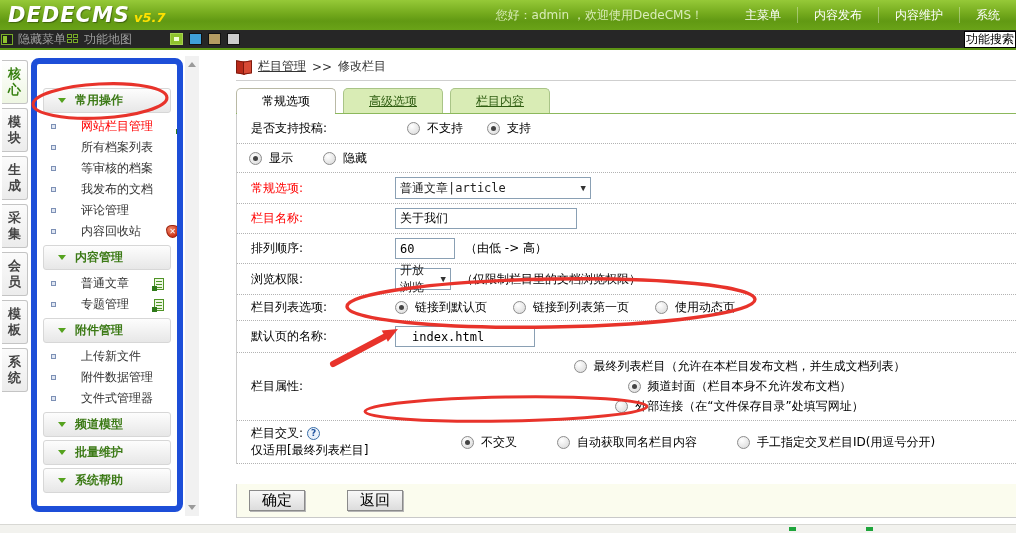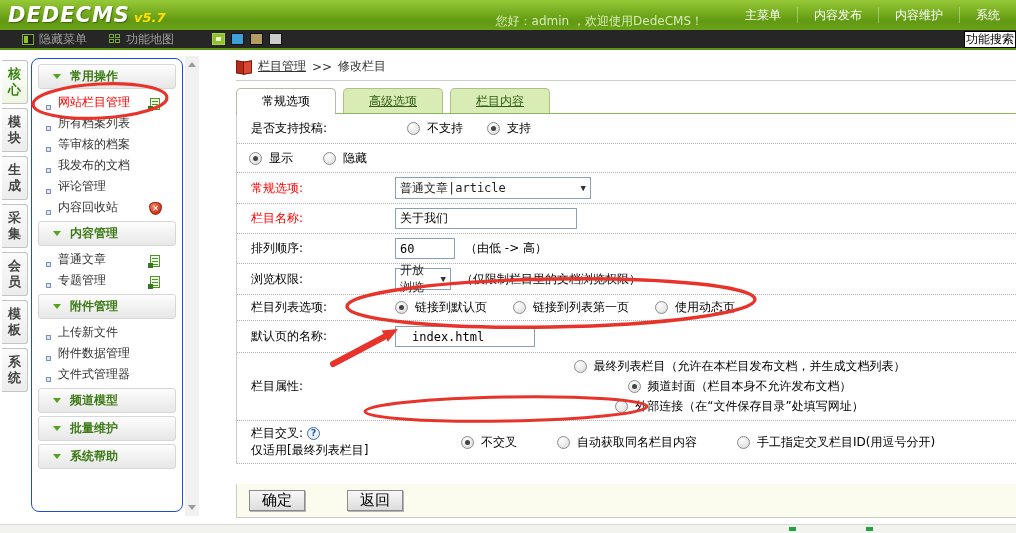--- a/index.html
+++ b/index.html
@@ -14,35 +14,35 @@
     position:absolute; left:0; top:0; width:1016px; height:30px;
     background:linear-gradient(180deg,#96c938 0%,#74aa1d 45%,#619913 70%,#6aa318 100%);
     display:flex; align-items:center; overflow:hidden;
   }
   .logo { display:flex; align-items:baseline; padding-left:8px; }
   .logo-main {
     font-style:italic; font-weight:bold; font-size:21px; color:#fff;
     letter-spacing:1px; text-shadow:1px 1px 1px rgba(0,0,0,.35);
   }
   .logo-ver { font-style:italic; font-weight:bold; font-size:13px; color:#ffe100; margin-left:4px; }
-  .hdr-right { margin-left:auto; display:flex; align-items:flex-end; height:100%; white-space:nowrap; }
+  .hdr-right { margin-left:auto; display:flex; align-items:center; height:100%; white-space:nowrap; }
   .greeting { color:#d9ecb8; margin-right:26px; }
   .hdr-menu { display:flex; height:100%; align-items:center; }
   .hdr-menu-item {
     color:#ffffff; padding:0 16px; height:16px; line-height:16px;
     border-left:1px solid rgba(255,255,255,.35); cursor:pointer;
   }
   .hdr-menu-item:first-child { border-left:none; }
   
   .tbar {
     position:absolute; left:0; top:30px; width:1016px; height:20px;
     background:#262626; border-bottom:2px solid #5d9414;
     display:flex; align-items:center; color:#9f9f9f;
   }
-  .tbar-item { display:flex; align-items:center; gap:5px; margin-left:22px; cursor:pointer; }
+  .tbar-item { display:flex; align-items:center; gap:5px; margin-left:1px; cursor:pointer; }
   .ico-hidemenu { width:12px; height:11px; border:1px solid #79ac29; background:#1c1c1c; position:relative; }
   .ico-hidemenu::after { content:""; position:absolute; left:1px; top:1px; width:4px; height:7px; background:#8fc32d; }
   .ico-map { width:12px; height:11px; display:grid; grid-template-columns:5px 5px; grid-template-rows:4px 4px; gap:1px; }
   .ico-map span { border:1px solid #79ac29; background:#1c1c1c; }
   .swatches { display:flex; gap:6px; margin-left:38px; }
   .swatch { width:13px; height:12px; cursor:pointer; border:1px solid #111; }
   .swatch.active { position:relative; border:1px solid #a5d34f; }
   .swatch.active::after { content:""; position:absolute; left:3px; top:3px; width:5px; height:4px; background:#f4ffd8; }
   .fn-search {
     position:absolute; right:0; top:1px; width:52px; height:17px;
@@ -55,33 +55,33 @@
     width:26px; margin:0 0 4px 2px; padding:5px 0;
     background:linear-gradient(180deg,#fbfbfb,#ececec);
     border:1px solid #c4c4c4; border-left:none; border-radius:0 3px 3px 0;
     text-align:center; font-weight:bold; font-size:13px; line-height:16px;
     color:#444; word-break:break-all; cursor:pointer;
   }
   .vtab.active { color:#398213; background:linear-gradient(180deg,#ffffff,#eef6e2); }
   
   .sidebar {
     position:absolute; left:31px; top:58px; width:152px; height:454px;
-    background:#fff; border:1px solid #1d4ed8; border-radius:8px;
-    padding:2px 4px; overflow:hidden;
+    background:#fff; border:6px solid #1d4ed8; border-radius:8px;
+    padding:21px 4px; overflow:hidden;
   }
   .side-hdr {
     height:25px; margin:3px 2px; padding-left:14px;
     background:linear-gradient(180deg,#fdfdfd,#e7e7e7);
     border:1px solid #d7d7d7; border-radius:3px;
     display:flex; align-items:center; gap:9px;
     font-weight:bold; color:#3c7a16; cursor:pointer;
   }
   .tri-down { width:0; height:0; border-left:4px solid transparent; border-right:4px solid transparent; border-top:5px solid #55a21e; }
   .side-item {
-    display:flex; align-items:flex-end; gap:7px;
+    display:flex; align-items:center; gap:25px;
     padding:3px 2px 3px 10px; color:#333; cursor:pointer; line-height:15px;
   }
   .bullet { width:5px; height:5px; background:#dfe6f2; border:1px solid #7d90b5; flex:none; }
   .side-item .lbl { white-space:nowrap; }
   .side-item.hl .lbl { color:#f00; }
   .ico-adddoc { width:10px; height:12px; border:1px solid #4f9426; background:#eef7e4; position:relative; margin-left:auto; margin-right:16px; flex:none; }
   .ico-adddoc::before { content:""; position:absolute; left:1px; top:2px; width:6px; height:1px; background:#4f9426; box-shadow:0 3px 0 #4f9426, 0 6px 0 #4f9426; }
   .ico-adddoc::after { content:""; position:absolute; left:-3px; bottom:-2px; width:5px; height:5px; background:#2f7a1a; }
   .ico-shield {
     width:13px; height:13px; margin-left:auto; margin-right:14px; flex:none;

